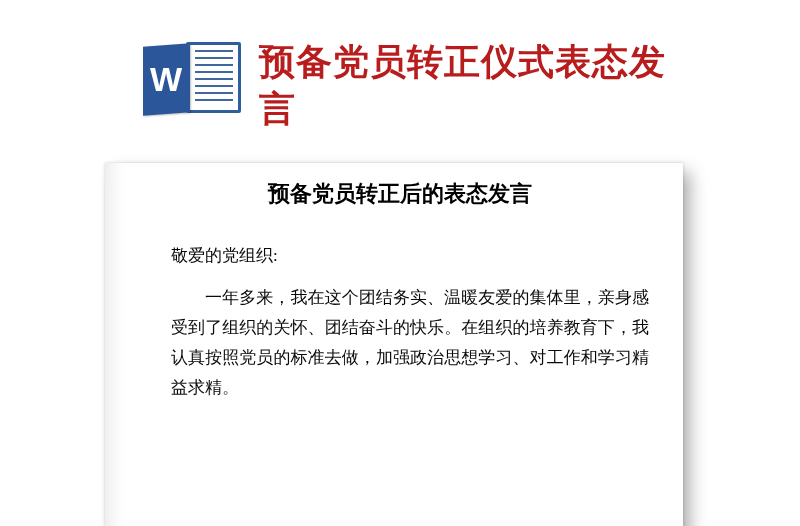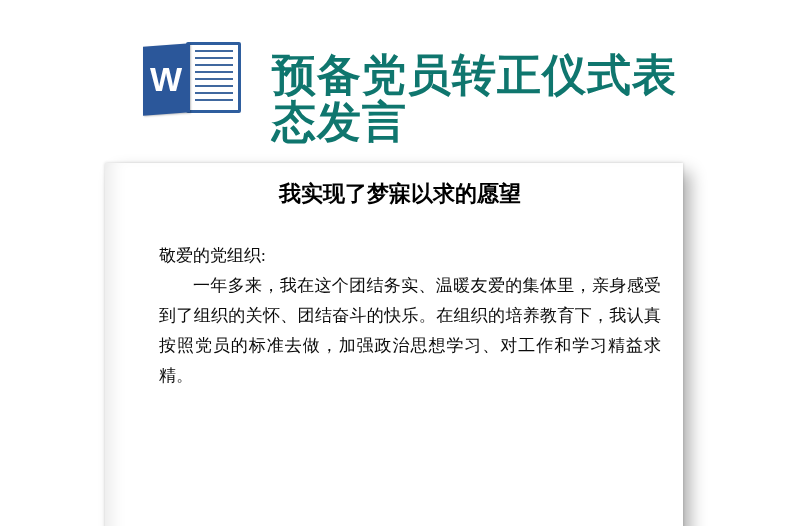--- a/index.html
+++ b/index.html
@@ -37,23 +37,23 @@
     transform: skewY(-4deg);
     display: flex; align-items: center; justify-content: center;
     box-shadow: 1px 1px 2px rgba(0,0,0,0.25);
   }
   .w-panel span {
     color: #fff; font-weight: bold; font-size: 34px;
     font-family: "Liberation Sans", sans-serif;
     transform: skewY(4deg);
   }
   .page-title {
-    width: 420px; margin: 16px;
-    font-size: 44px; line-height: 47px; font-weight: 700;
-    letter-spacing: 1px; color: #0f766e;
+    width: 420px; margin: 3px;
+    font-size: 36px; line-height: 47px; font-weight: 700;
+    letter-spacing: 1px; color: #b91c1c;
     font-family: "Liberation Sans", sans-serif;
   }
 
   
   .page {
     position: absolute; left: 105px; top: 163px;
     width: 578px; height: 900px;
     background: #ffffff;
     box-sizing: border-box;
     padding: 18px 22px 0 54px;
@@ -63,21 +63,21 @@
       inset 16px 0 18px -12px rgba(0,0,0,0.10);
   }
   .doc-title {
     margin: 0 0 34px -20px;
     text-align: center;
     font-size: 22px; line-height: 26px; font-weight: 700;
     color: #000000;
     font-family: "Liberation Serif", serif;
   }
   .doc-body p {
-    margin: 0;
+    margin: 12px;
     font-size: 17px; line-height: 30px;
     color: #0a0a0a;
     text-align: justify;
     font-family: "Liberation Serif", serif;
   }
   .doc-body .para { text-indent: 2em; }
 </style>
 </head>
 <body>
 
@@ -87,19 +87,19 @@
       <div class="doc-lines"></div>
     </div>
     <div class="w-panel">
       <span>W</span>
     </div>
   </div>
   <h1 class="page-title">预备党员转正仪式表态发言</h1>
 </div>
 
 <div class="page">
-  <h2 class="doc-title">我实现了梦寐以求的愿望</h2>
+  <h2 class="doc-title">预备党员转正后的表态发言</h2>
   <div class="doc-body">
     <p class="salutation">敬爱的党组织:</p>
     <p class="para">一年多来，我在这个团结务实、温暖友爱的集体里，亲身感受到了组织的关怀、团结奋斗的快乐。在组织的培养教育下，我认真按照党员的标准去做，加强政治思想学习、对工作和学习精益求精。</p>
 
   </div>
 </div>
 
 </body></html>

